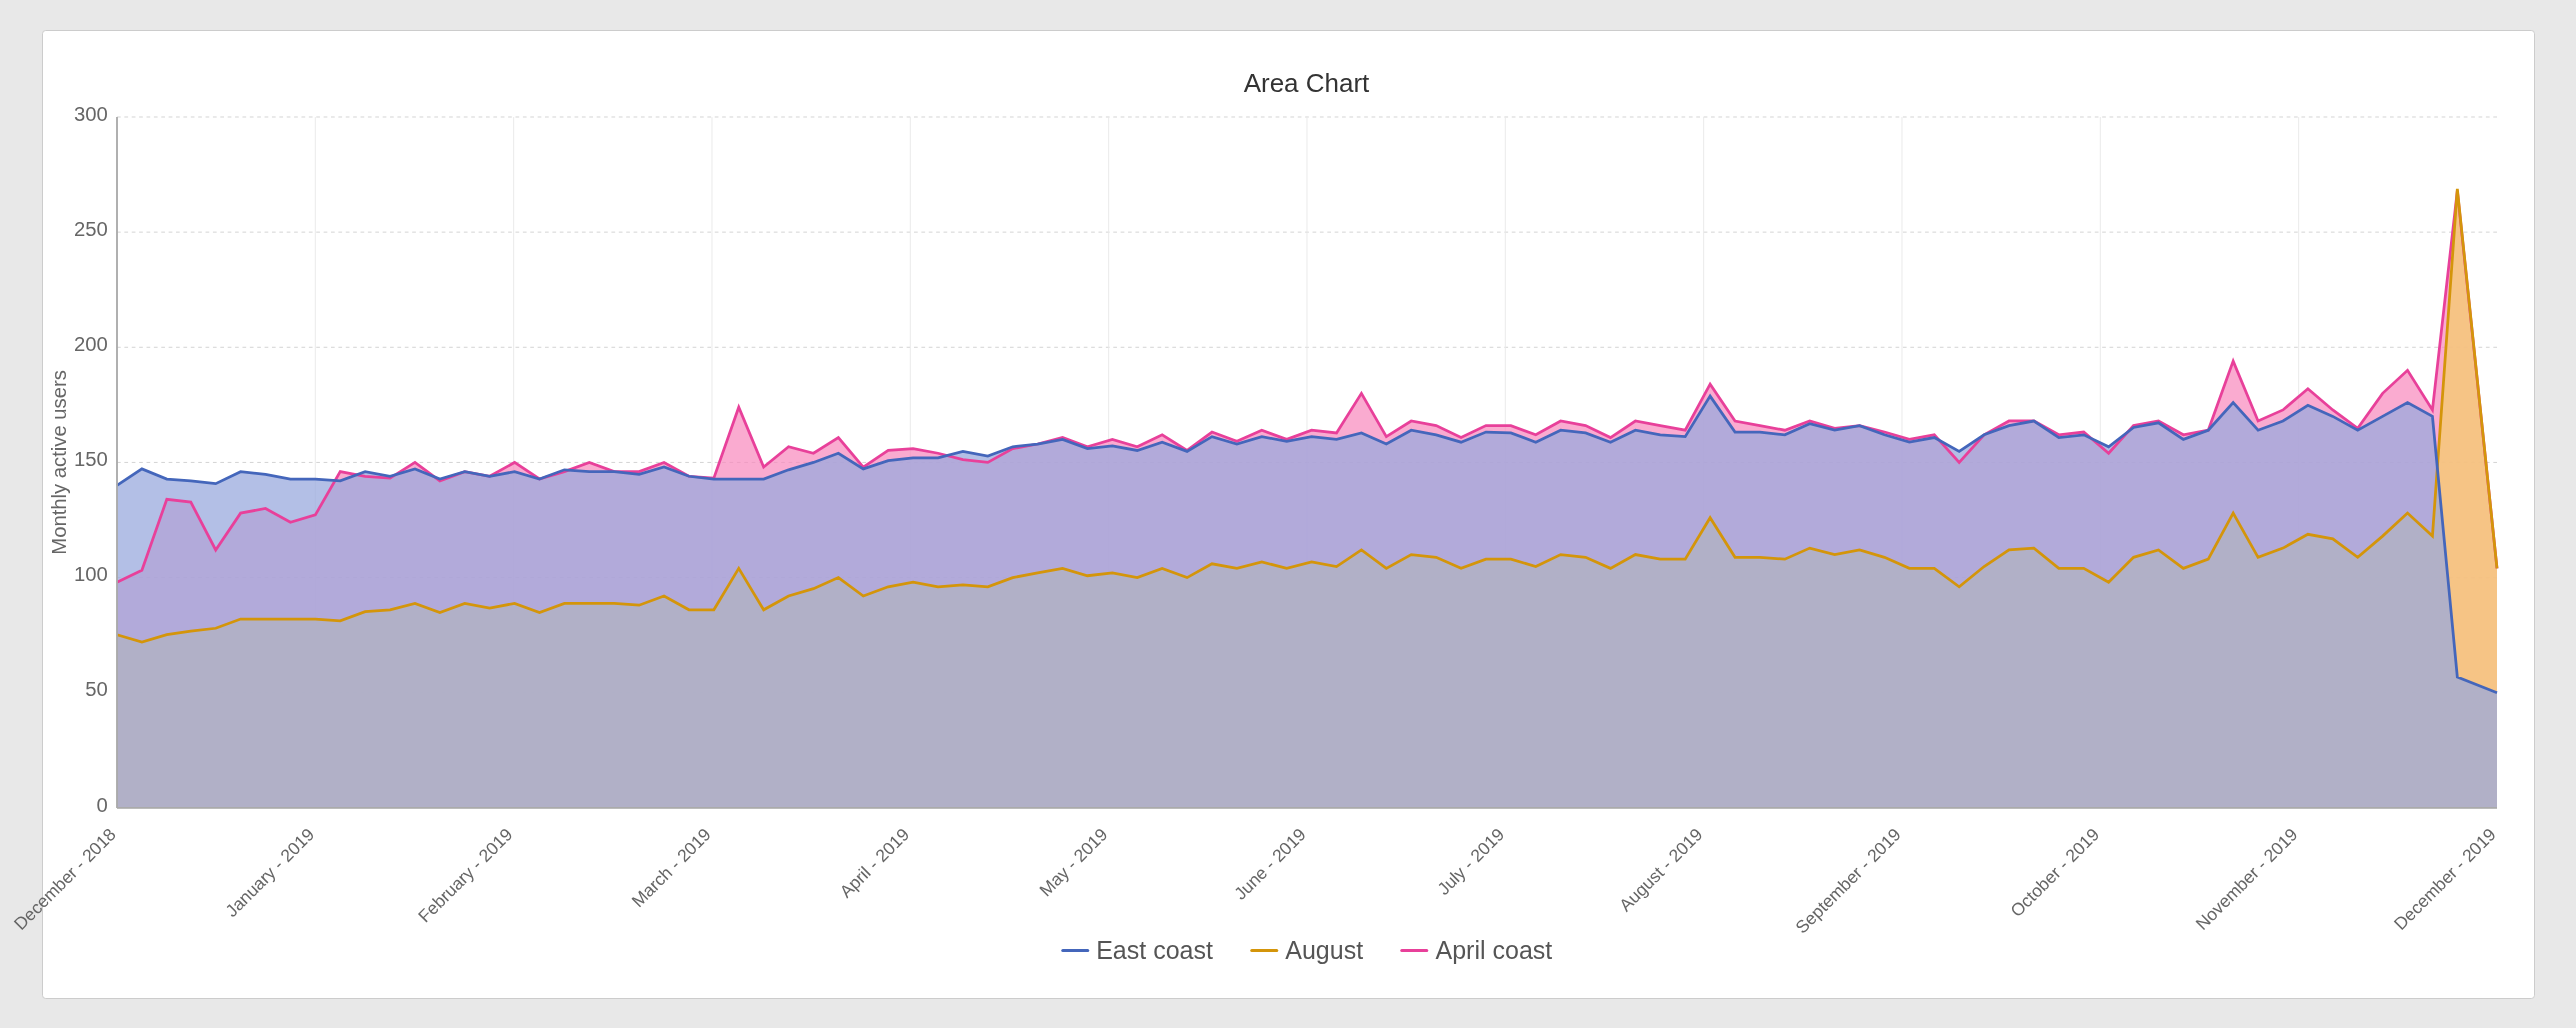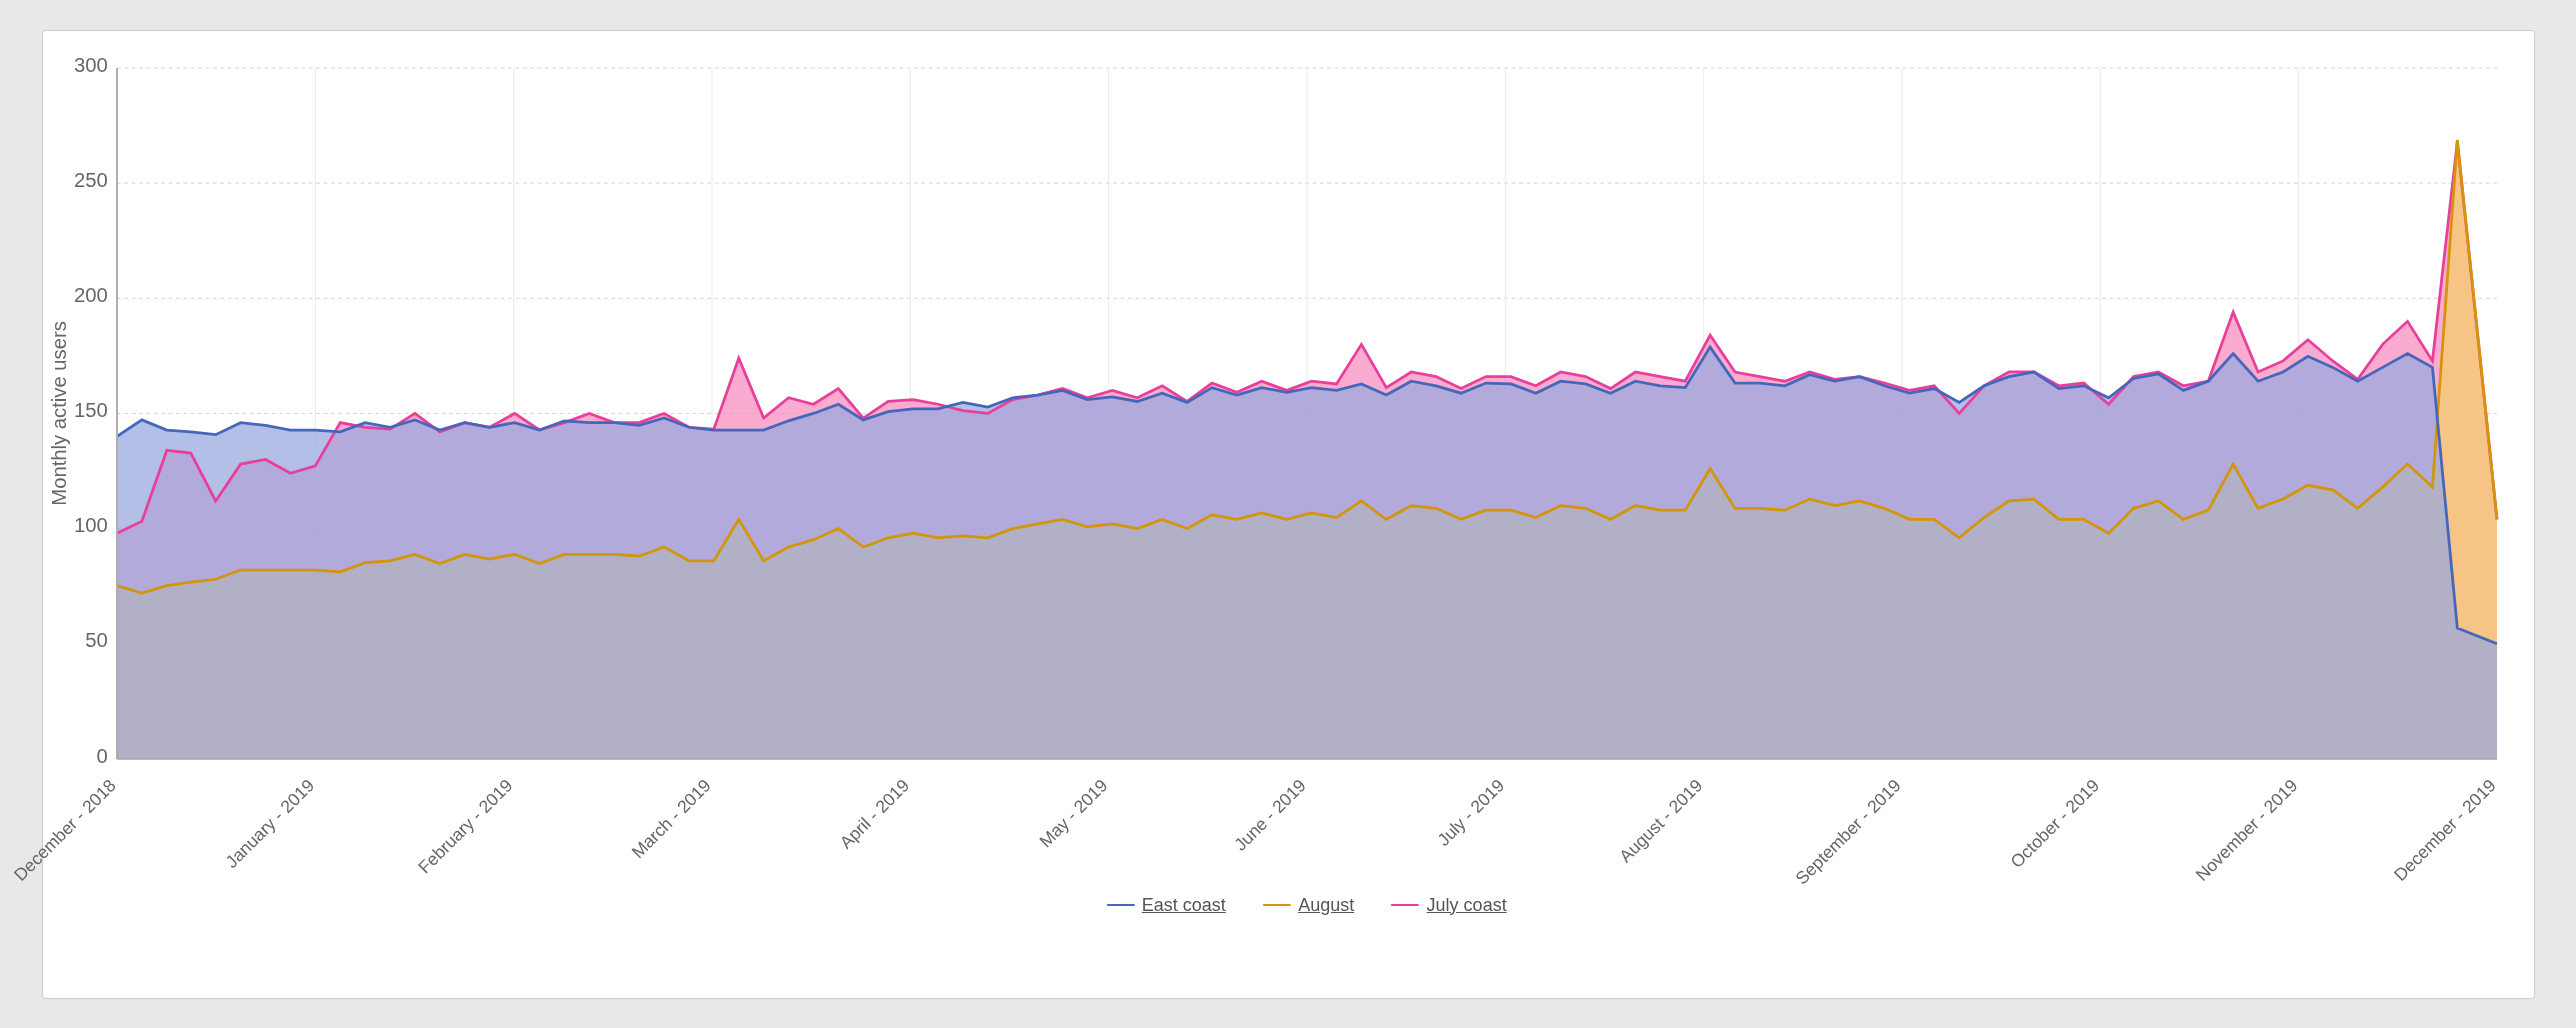--- a/index.html
+++ b/index.html
@@ -38,39 +38,39 @@
       overflow: visible;
     }
     .legend {
       position: absolute;
       bottom: -65px;
       left: 50%;
       transform: translateX(-50%);
       display: flex;
       gap: 37px;
       align-items: flex-end;
-      font-size: 18px;
+      font-size: 25px;
       color: #555;
-      text-decoration: underline;
     }
     .legend-item {
       display: flex;
       align-items: center;
       gap: 7.4px;
     }
     .legend-line {
       width: 28px;
       height: 2.8px;
       border-radius: 1.8px;
     }
   </style>
 </head>
 <body>
 
 <div class="chart-container">
+  <div class="chart-title">Area Chart</div>
   <div class="chart-area">
     <svg class="main-chart" viewBox="0 0 2580 850" preserveAspectRatio="none">
       <defs>
         <clipPath id="chart-clip">
           <rect x="0" y="0" width="2580" height="750"></rect>
         </clipPath>
       </defs>
 
       <line x1="0" y1="750" x2="2580" y2="750" stroke="#d0d0d0" stroke-width="1"></line>
       <line x1="0" y1="625" x2="2580" y2="625" stroke="#d0d0d0" stroke-width="1" stroke-dasharray="4,4"></line>
@@ -725,18 +725,18 @@
       <div class="legend-item">
         <div class="legend-line" style="background-color:#4466bb;"></div>
         <span>East coast</span>
       </div>
       <div class="legend-item">
         <div class="legend-line" style="background-color:#d4950a;"></div>
         <span>August</span>
       </div>
       <div class="legend-item">
         <div class="legend-line" style="background-color:#e8409a;"></div>
-        <span>July coast</span>
+        <span>April coast</span>
       </div>
     </div>
   </div>
 </div>
 
 
 </body></html>

